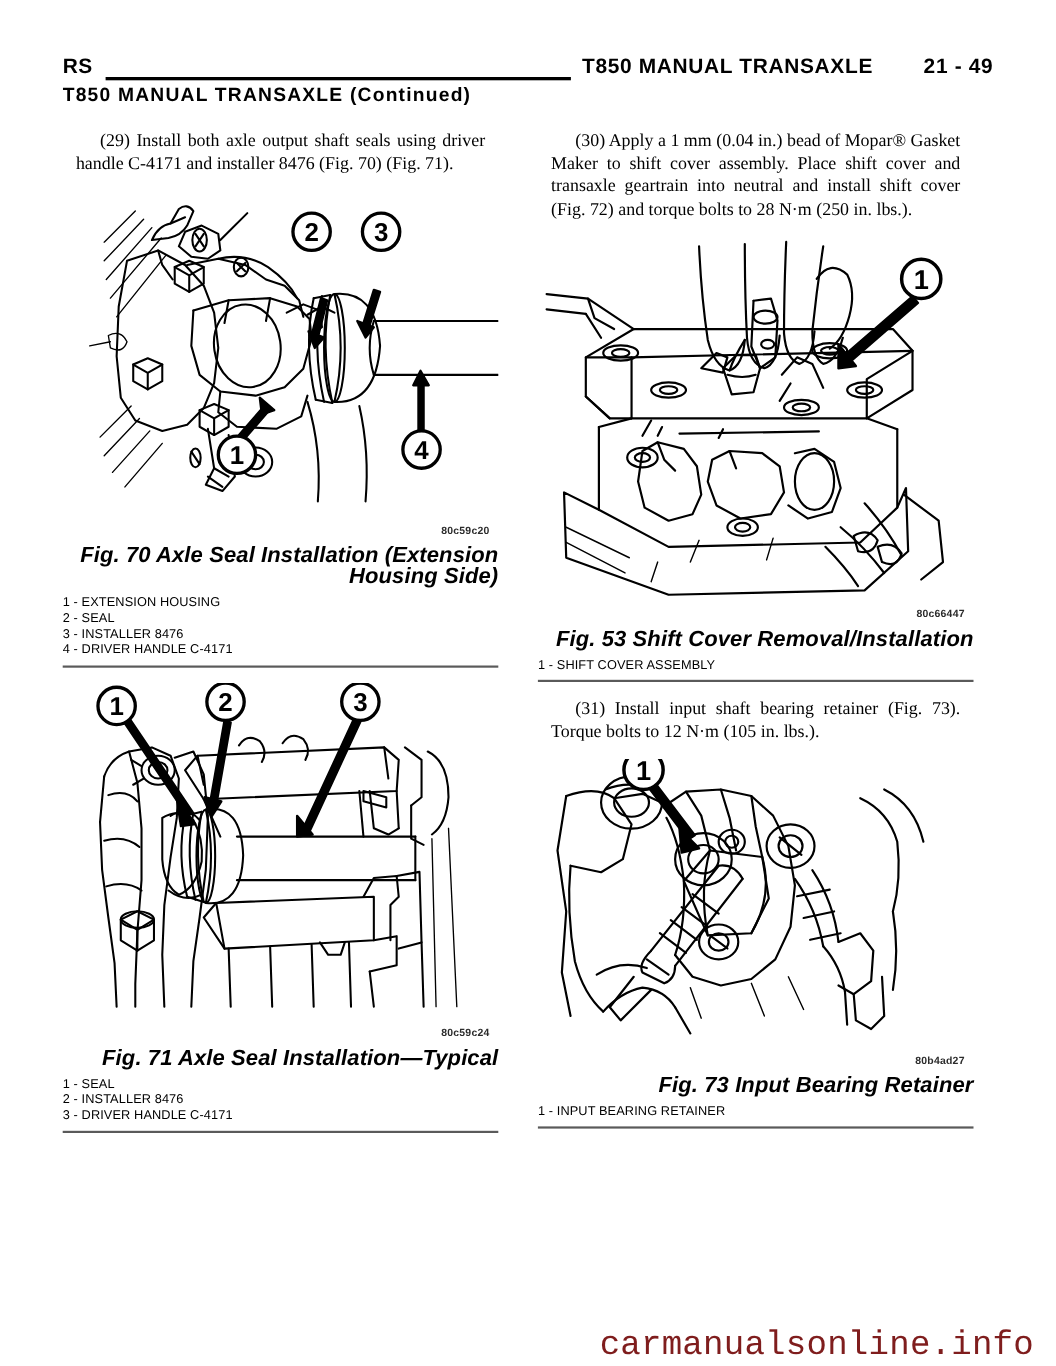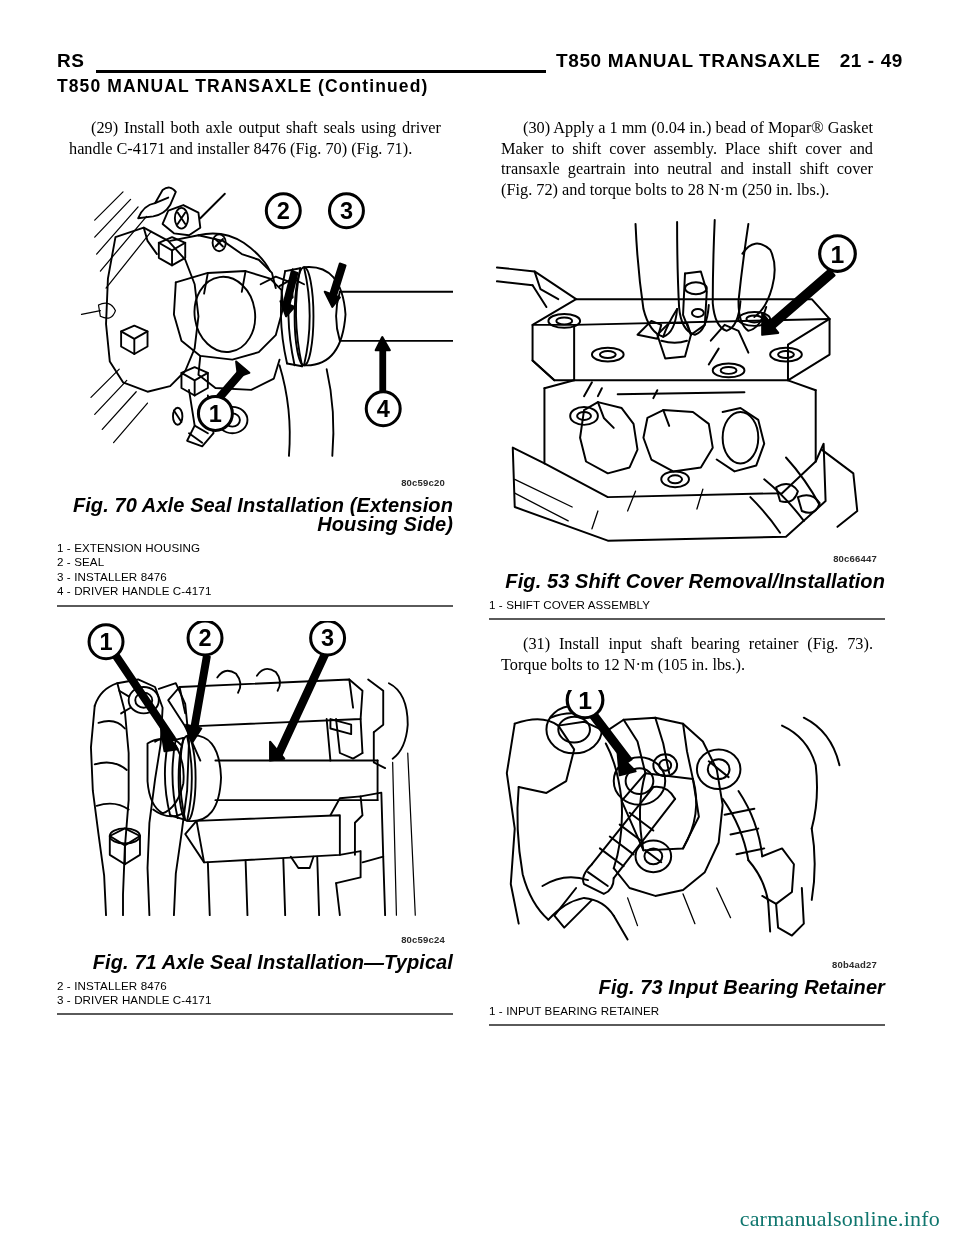--- a/index.html
+++ b/index.html
@@ -47,21 +47,21 @@
     font-size: 19px;
     letter-spacing: 0.6px;
     white-space: nowrap;
   }
   .hdr-page {
     font-family: "Liberation Sans", sans-serif;
     font-weight: bold;
     font-size: 19px;
     letter-spacing: 0.6px;
     white-space: nowrap;
-    margin-left: 19px;
+    margin-left: 46px;
   }
 
   
   .section-title {
     position: absolute;
     left: 57px;
     top: 76px;
     font-family: "Liberation Sans", sans-serif;
     font-weight: bold;
     font-size: 17.5px;
@@ -130,23 +130,23 @@
     margin-top: 6px;
   }
 
   
   .watermark {
     position: absolute;
     left: 0;
     top: 1206px;
     width: 940px;
     text-align: right;
-    font-family: Liberation Serif, serif;
-    font-size: 22px;
-    color: #0f766e;
+    font-family: Liberation Mono, monospace;
+    font-size: 31px;
+    color: #7f1d1d;
     letter-spacing: 0.2px;
   }
 
   
   .ln { fill: none; stroke: #000; stroke-width: 2; stroke-linecap: round; stroke-linejoin: round; }
   .ln-t { fill: none; stroke: #000; stroke-width: 1.3; stroke-linecap: round; stroke-linejoin: round; }
   .cal { fill: #fff; stroke: #000; stroke-width: 3.2; }
   .cal-t { font-family: "Liberation Sans", sans-serif; font-weight: bold; font-size: 25px; text-anchor: middle; fill: #000; }
   .arw { fill: #000; stroke: #000; stroke-width: 2.2; stroke-linejoin: round; }
 </style>
@@ -375,20 +375,21 @@
         <text class="cal-t" x="52" y="31">1</text>
         <circle class="cal" cx="157" cy="18" r="18"></circle>
         <text class="cal-t" x="157" y="27">2</text>
         <circle class="cal" cx="287" cy="18" r="18"></circle>
         <text class="cal-t" x="287" y="27">3</text>
       </svg>
     </div>
     <div class="fig-code">80c59c24</div>
     <div class="fig-caption">Fig. 71 Axle Seal Installation—Typical</div>
     <div class="fig-legend">
+      <div>1 - SEAL</div>
       <div>2 - INSTALLER 8476</div>
       <div>3 - DRIVER HANDLE C-4171</div>
     </div>
     <div class="fig-rule"></div>
   </div>
 
 </div>
 
 <div class="col col-right">
 

